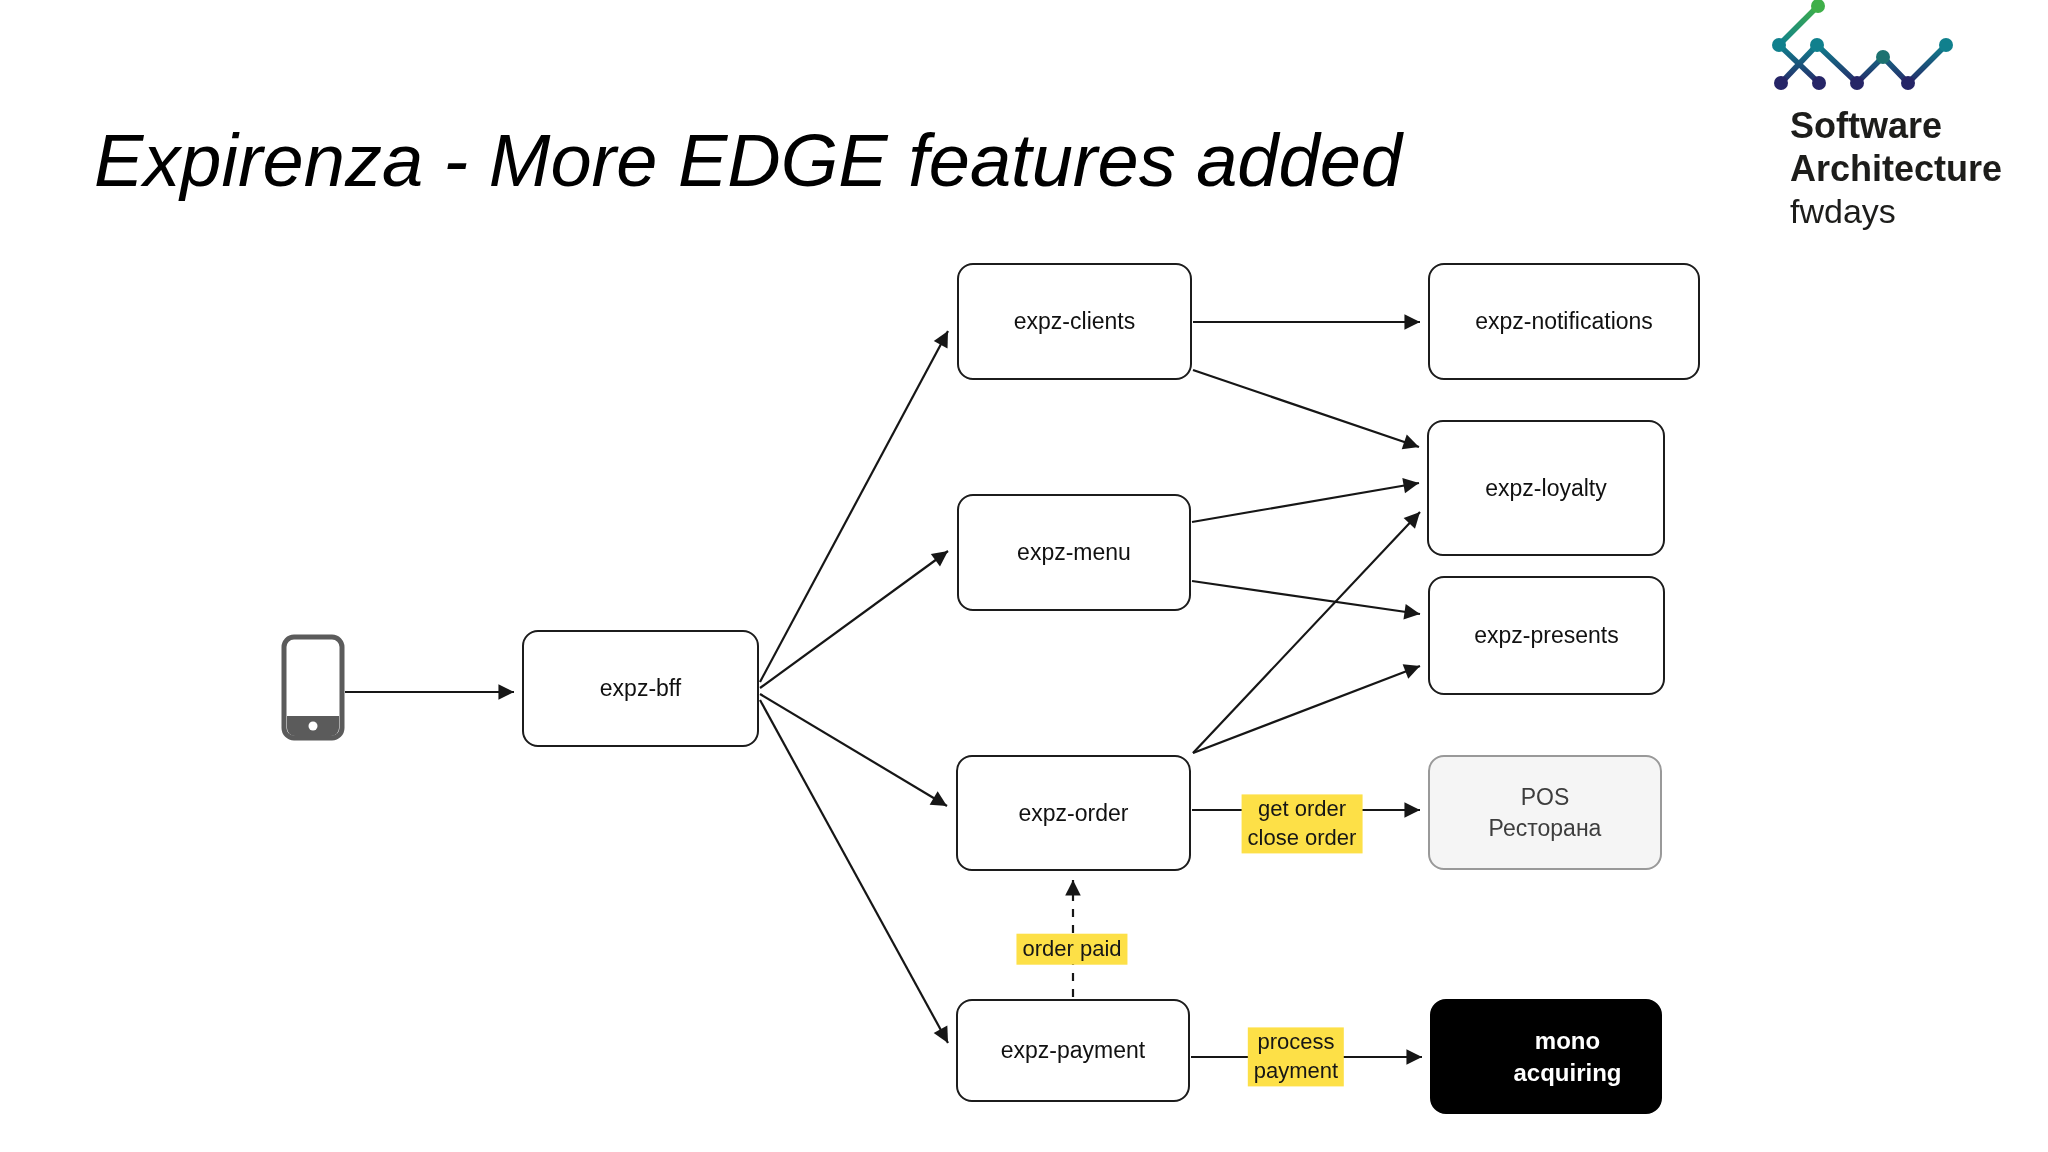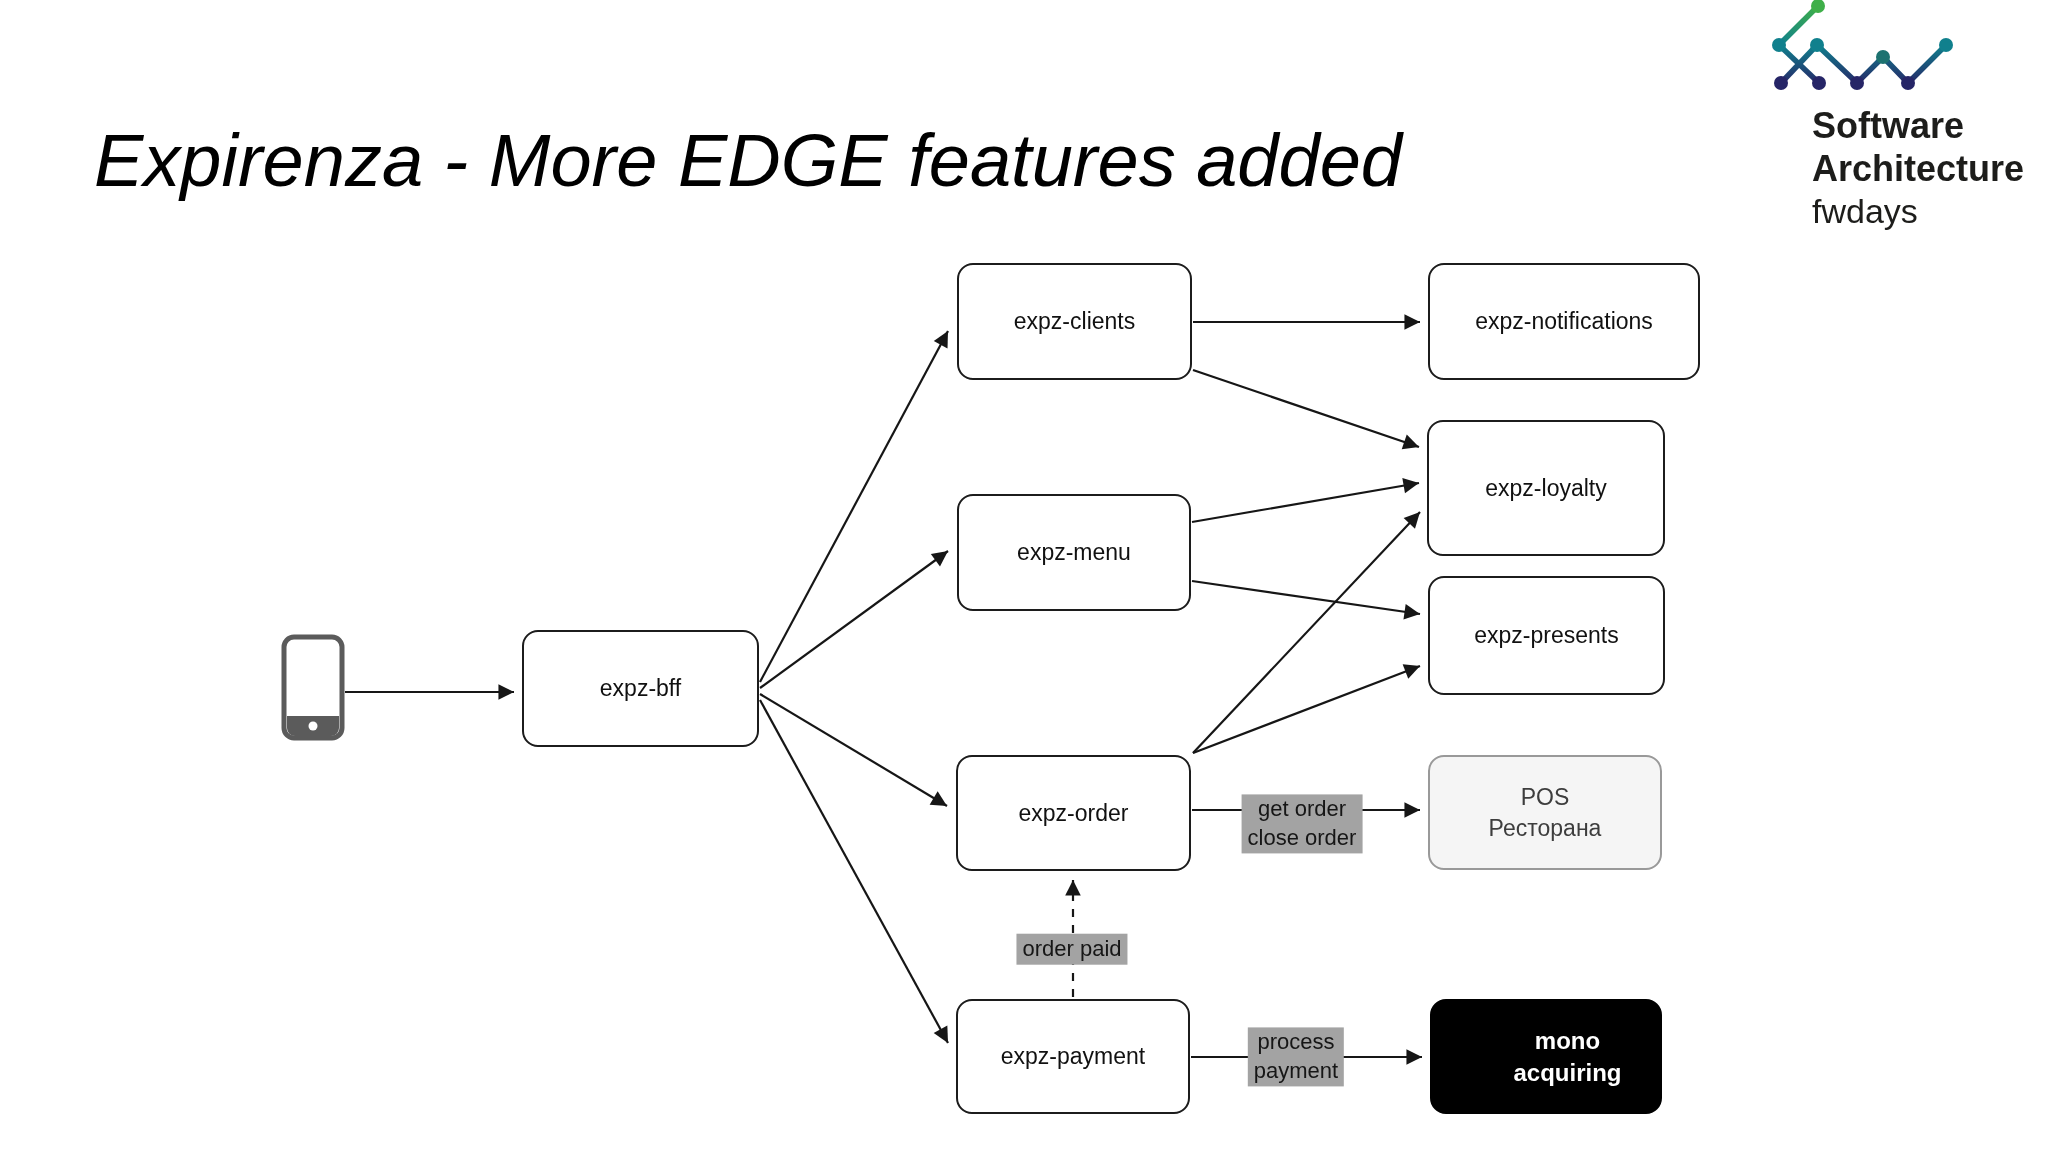--- a/index.html
+++ b/index.html
@@ -9,38 +9,38 @@
   }
   .slide-title{
     position:absolute;left:94px;top:118px;margin:0;
     font-size:74px;font-weight:400;color:#000000;letter-spacing:0;
     white-space:nowrap;
     font-style:italic;
   }
   
   .logo{position:absolute;left:1760px;top:0;width:288px;}
   .logo-mark{position:absolute;left:0;top:0;}
-  .logo-text{position:absolute;left:30px;top:104px;color:#1d1d1b;line-height:43px;margin-left:22px;}
+  .logo-text{position:absolute;left:30px;top:104px;color:#1d1d1b;line-height:43px;}
   .logo-text .bold{font-weight:700;font-size:36px;white-space:nowrap;}
   .logo-text .reg{font-weight:400;font-size:34px;white-space:nowrap;}
   
   .edges{position:absolute;left:0;top:0;}
   .edge{stroke:#161616;stroke-width:2.2;fill:none;}
   .edge.dashed{stroke-dasharray:8 8;}
   .node{
     position:absolute;box-sizing:border-box;
     background:#ffffff;border:2.5px solid #1c1c1c;border-radius:16px;
     display:flex;flex-direction:column;align-items:center;justify-content:center;
     font-size:23px;color:#111111;text-align:center;line-height:1.32;
   }
   .node.gray{background:#f5f5f5;border-color:#999999;color:#3d3d3d;}
   .node.black{background:#000000;border-color:#000000;color:#ffffff;font-weight:700;font-size:24px;padding-left:43px;}
   .edge-label{
     position:absolute;transform:translate(-50%,-50%);
-    background:#a3a3a3;color:#161616;font-size:22px;line-height:1.3;
+    background:#fde047;color:#161616;font-size:22px;line-height:1.3;
     text-align:center;padding:1px 6px;white-space:nowrap;
   }
   .phone{position:absolute;left:281px;top:634px;}
 </style>
 </head>
 <body>
 
 <div class="stage">
 
   <h1 class="slide-title">Expirenza - More EDGE features added</h1>
@@ -128,21 +128,21 @@
   <div class="node" style="left:1428px;top:576px;width:237px;height:119px;">
     <span>expz-presents</span>
   </div>
   <div class="node" style="left:956px;top:755px;width:235px;height:116px;">
     <span>expz-order</span>
   </div>
   <div class="node gray" style="left:1428px;top:755px;width:234px;height:115px;">
     <span>POS</span>
     <span>Ресторана</span>
   </div>
-  <div class="node" style="left:956px;top:999px;width:234px;height:115px;">
+  <div class="node" style="left:956px;top:999px;width:234px;height:103px;">
     <span>expz-payment</span>
   </div>
   <div class="node black" style="left:1430px;top:999px;width:232px;height:115px;">
     <span>mono</span>
     <span>acquiring</span>
   </div>
 
   <div class="edge-label" style="left:1302px;top:824px;">
     <div>get order</div>
     <div>close order</div>

